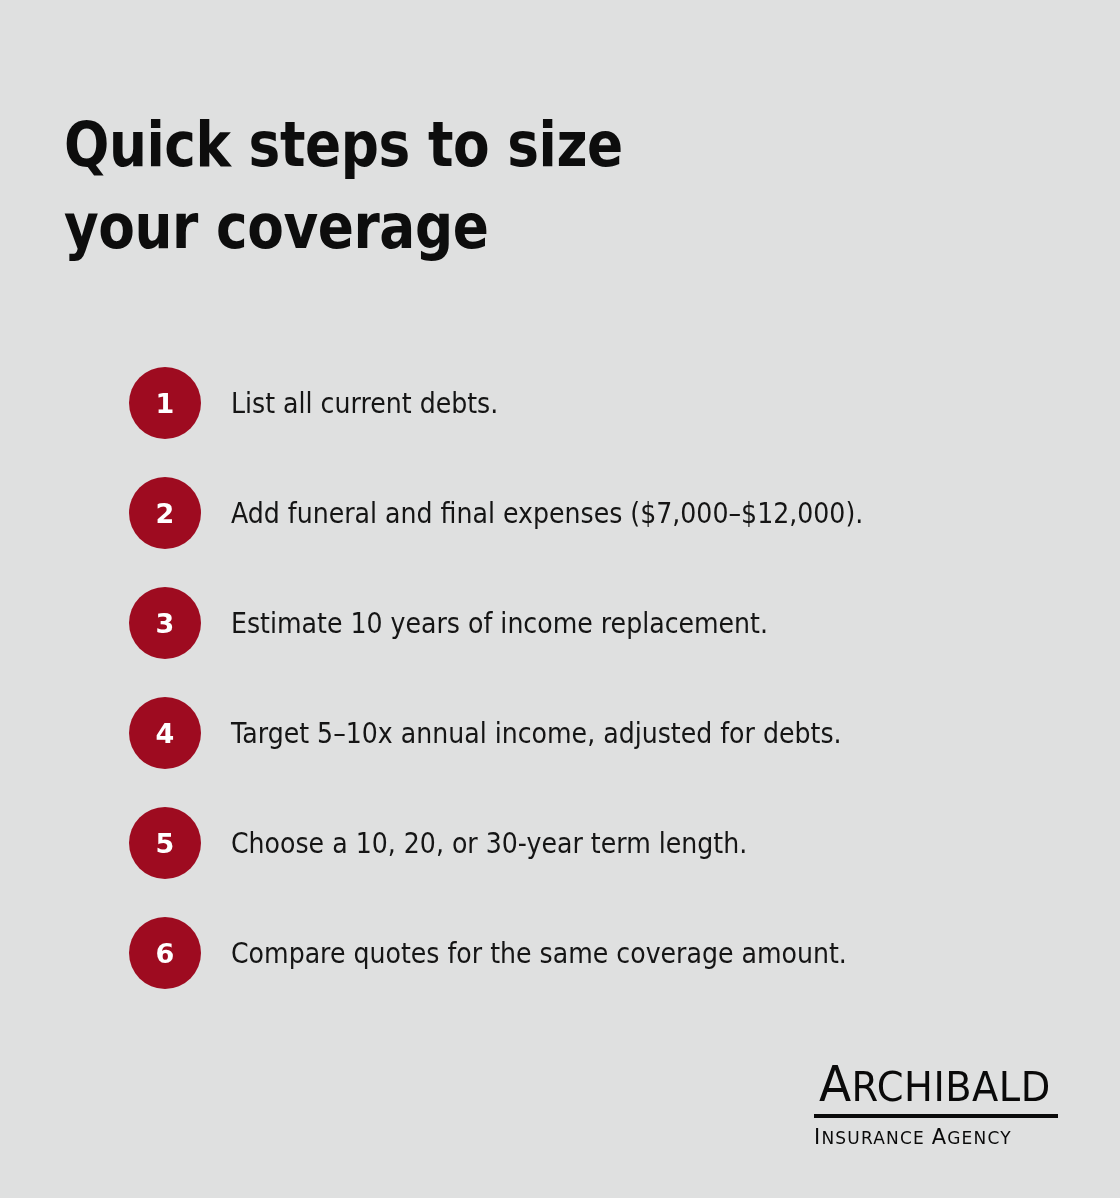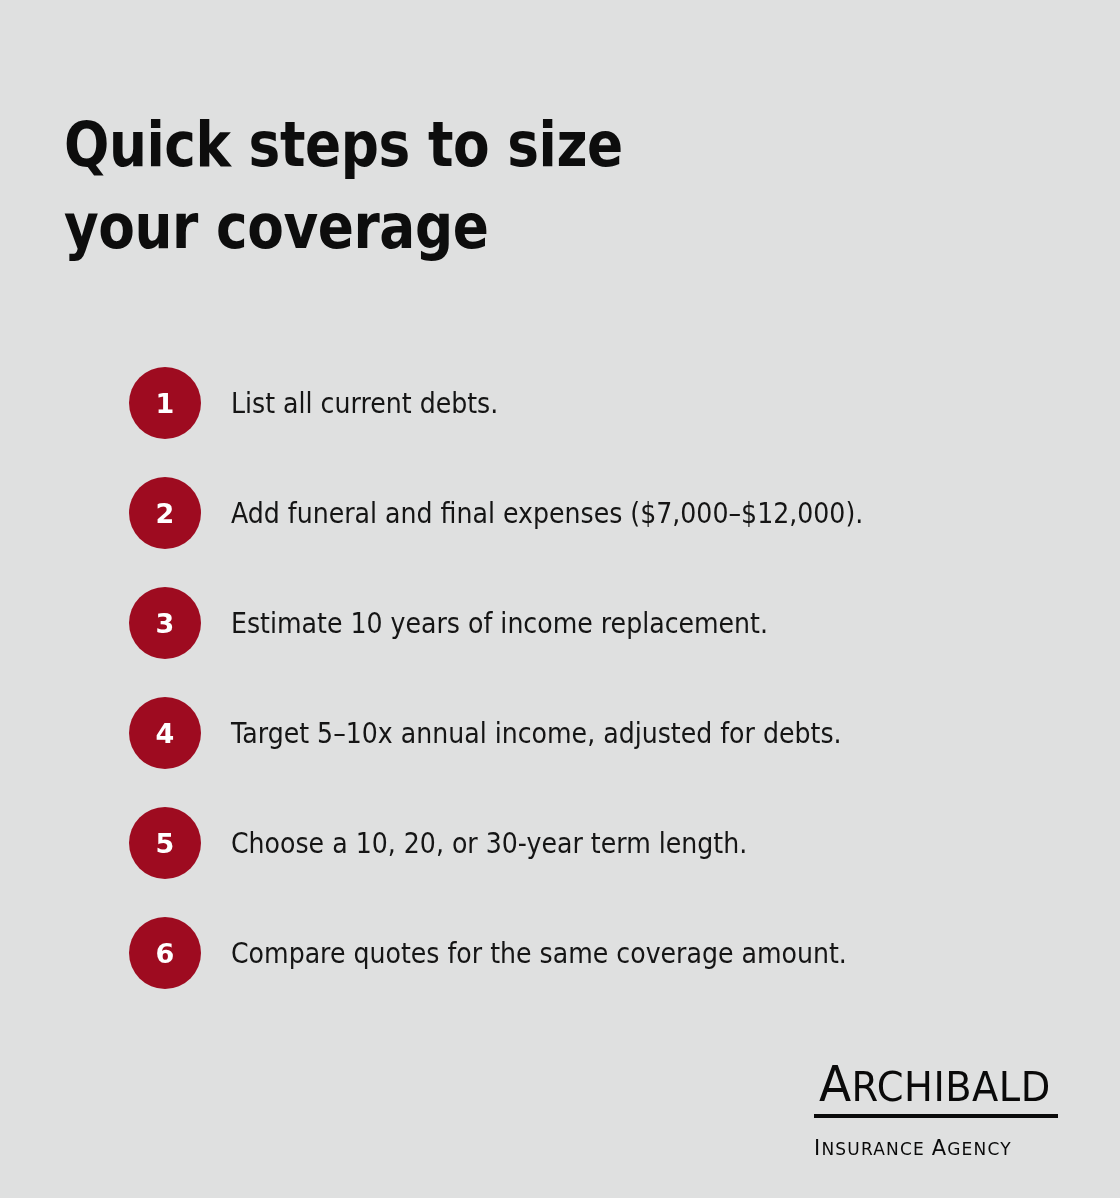--- a/index.html
+++ b/index.html
@@ -108,21 +108,21 @@
     transform-origin: center top;
   }
   .logo-word .cap { font-size: 49px; }
   .logo-rule {
     height: 4px;
     background: #0a0a0a;
     margin-top: 5px;
     width: 100%;
   }
   .logo-sub {
-    margin-top: 20px;
+    margin-top: 9px;
     font-family: "DejaVu Sans", sans-serif;
     font-weight: 400;
     font-size: 17px;
     line-height: 1;
     color: #0a0a0a;
     letter-spacing: 1.2px;
     white-space: nowrap;
   }
   .logo-sub .cap { font-size: 21px; }
 </style>

